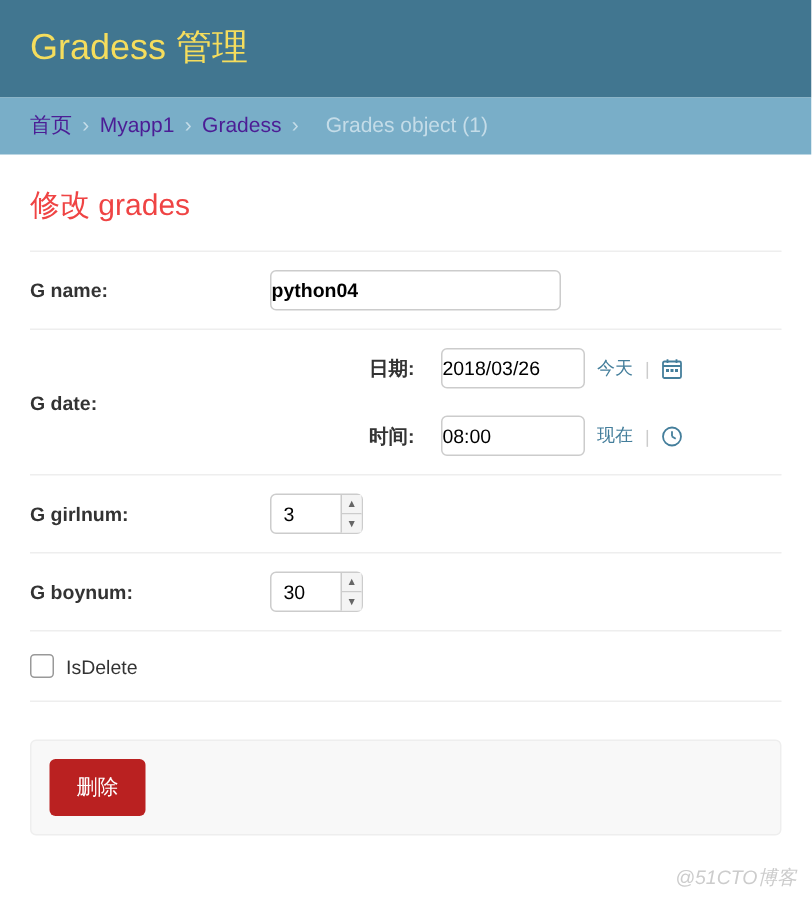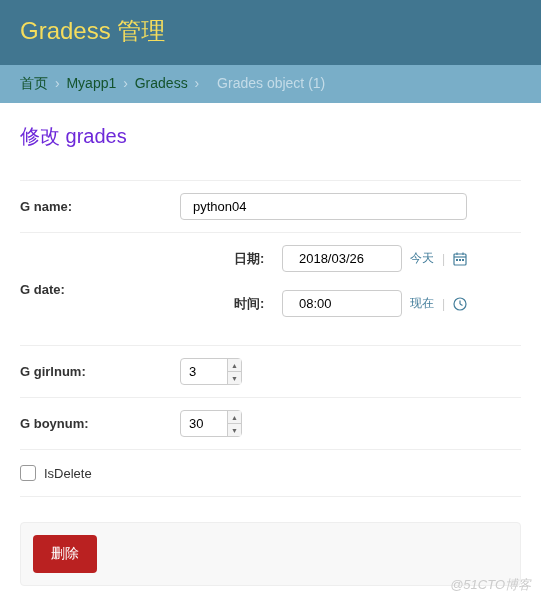--- a/index.html
+++ b/index.html
@@ -1,33 +1,33 @@
 <!DOCTYPE html>
 <html><head>
 <meta charset="utf-8">
 <style>
 * { box-sizing: border-box; margin: 0; padding: 0; }
 body { font-family: "Helvetica Neue", Arial, sans-serif; font-size: 14px; color: #333; background: #fff; width: 541px; }
 .header { background: #417690; padding: 15px 20px 18px; }
 .header h1 { font-size: 24px; font-weight: 400; color: #f5dd5d; }
 .breadcrumbs { background: #79aec8; padding: 10px 20px; color: #c4dce8; font-size: 14px; }
-.breadcrumbs a { color: #14532d; text-decoration: none; }
+.breadcrumbs a { color: #4c1d95; text-decoration: none; }
 .breadcrumbs .sep { color: #c4dce8; margin: 0 3px; }
 .breadcrumbs .current { color: #c4dce8; margin-left: 11px; }
 .content { padding: 20px; }
-.page-title { font-size: 20px; font-weight: 400; color: #6d28d9; margin-bottom: 30px; }
+.page-title { font-size: 20px; font-weight: 400; color: #ef4444; margin-bottom: 17px; }
 .form-row { display: flex; align-items: center; padding: 12px 0; border-bottom: 1px solid #eee; }
 .form-row:first-of-type { border-top: 1px solid #eee; }
 .form-label { width: 160px; font-size: 13px; font-weight: bold; color: #333; }
 .form-field { flex: 1; display: flex; align-items: center; flex-wrap: wrap; gap: 8px; }
-.text-input { width: 287px; padding: 5px 12px; border: 1px solid #ccc; border-radius: 4px; font-size: 13px; }
+.text-input { width: 194px; padding: 5px 0; border: 1px solid #ccc; border-radius: 4px; font-size: 13px; font-weight: bold; }
 .date-sub { display: flex; align-items: center; gap: 8px; margin-bottom: 10px; justify-content: space-between; }
-.date-sub:last-child { margin-bottom: 16px; }
+.date-sub:last-child { margin-bottom: 0; }
 .date-label { font-size: 13px; font-weight: bold; color: #333; min-width: 40px; }
-.date-input { width: 120px; padding: 5px 16px; border: 1px solid #ccc; border-radius: 4px; font-size: 13px; }
+.date-input { width: 96px; padding: 5px 0; border: 1px solid #ccc; border-radius: 4px; font-size: 13px; }
 .helper-link { color: #447e9b; font-size: 12px; text-decoration: none; cursor: pointer; }
 .helper-sep { color: #ccc; font-size: 12px; }
 .icon-cal, .icon-clock { display: inline-flex; color: #447e9b; cursor: pointer; }
 .number-wrap { position: relative; display: inline-block; }
 .number-input { width: 62px; padding: 5px 18px 5px 8px; border: 1px solid #ccc; border-radius: 4px; font-size: 13px; }
 .spinner { position: absolute; right: 1px; top: 1px; bottom: 1px; width: 14px; display: flex; flex-direction: column; border-left: 1px solid #ccc; }
 .spinner-btn { flex: 1; display: flex; align-items: center; justify-content: center; font-size: 7px; color: #666; background: #f4f4f4; cursor: pointer; border-bottom: 1px solid #ccc; }
 .spinner-btn:last-child { border-bottom: none; }
 .checkbox-row { padding: 15px 0; border-bottom: 1px solid #eee; display: flex; align-items: center; gap: 8px; }
 .checkbox { width: 16px; height: 16px; border: 1px solid #999; border-radius: 3px; cursor: pointer; }

